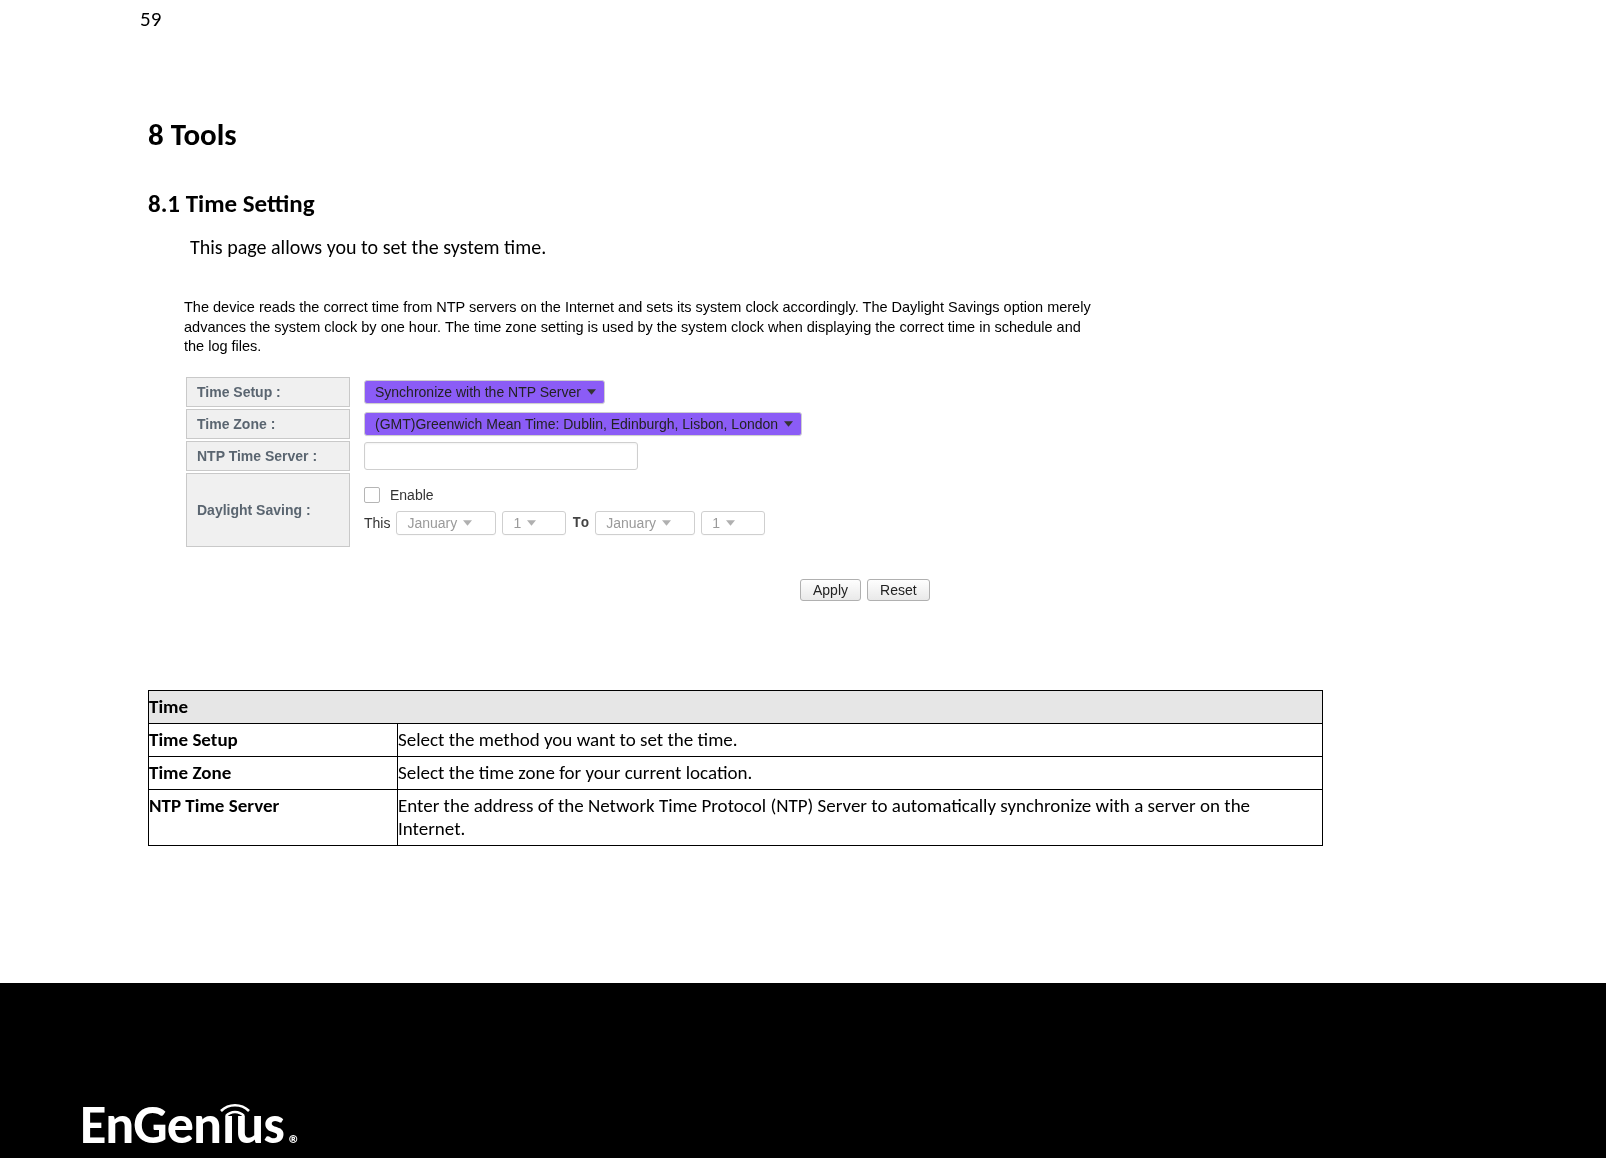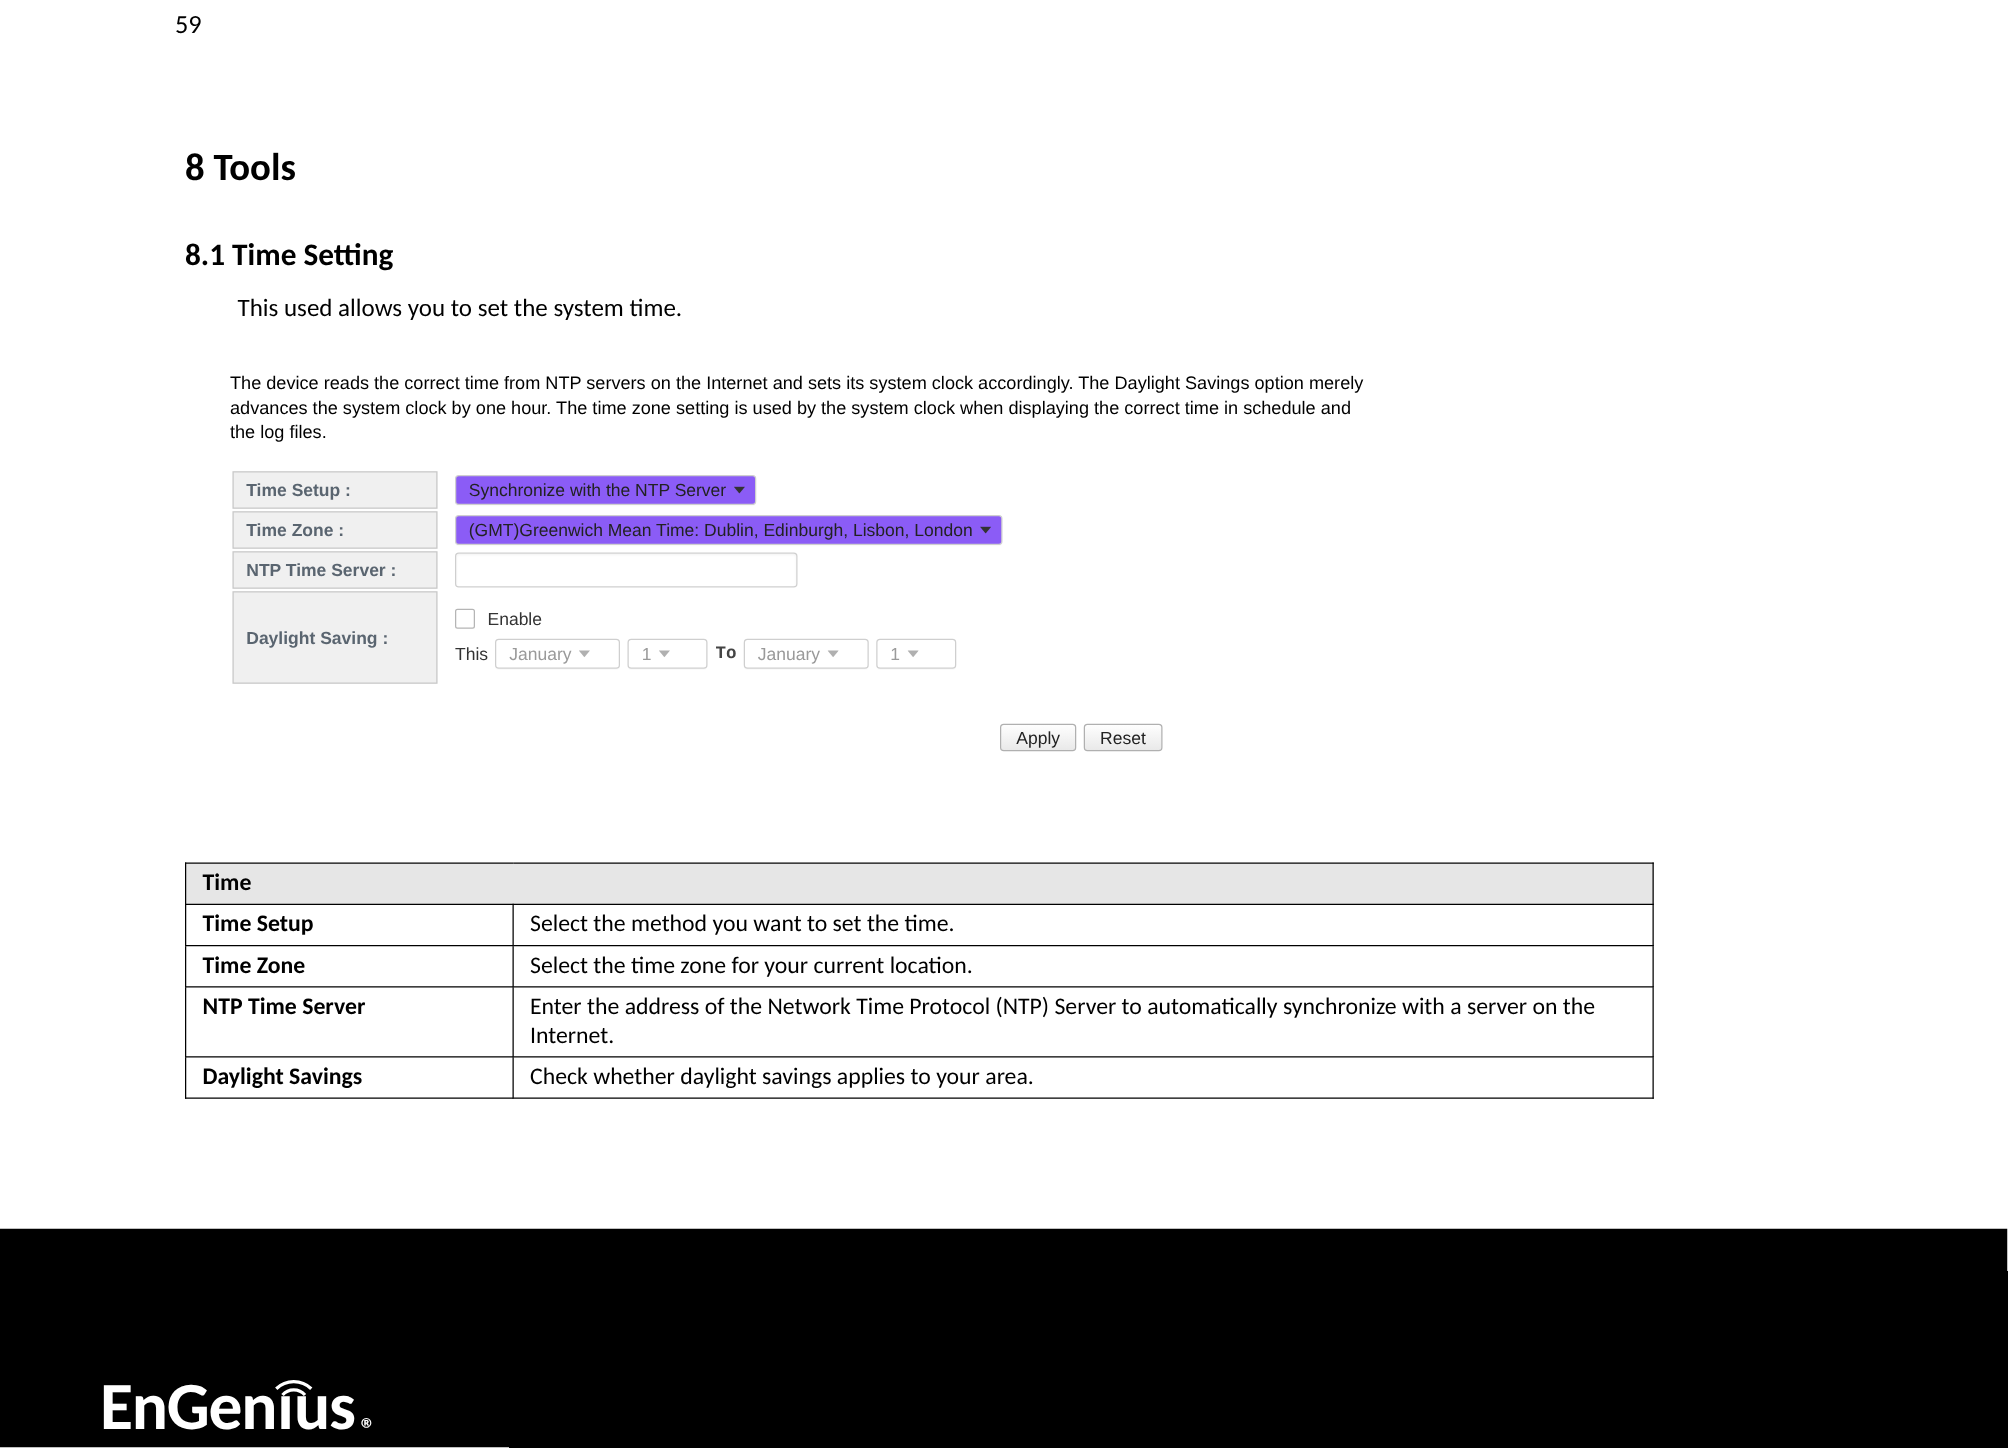--- a/index.html
+++ b/index.html
@@ -158,21 +158,21 @@
   .desc-table {
     position: absolute;
     top: 690px;
     left: 148px;
     border-collapse: collapse;
     width: 1175px;
     font-size: 19px;
   }
   .desc-table th, .desc-table td {
     border: 1px solid #000;
-    padding: 4px 8px 5px 13px;
+    padding: 4px 8px 5px 0;
     text-align: left;
     vertical-align: top;
     margin-left: 48px;
   }
   .desc-table th {
     background: #e6e6e6;
     font-weight: bold;
   }
   .desc-table td.key {
     font-weight: bold;
@@ -218,21 +218,21 @@
 </style>
 </head>
 <body>
 
 <div class="page">
 
   <div class="page-number">59</div>
 
   <div class="heading1">8   Tools</div>
   <div class="heading2">8.1    Time Setting</div>
-  <div class="intro">This used allows you to set the system time.</div>
+  <div class="intro">This page allows you to set the system time.</div>
 
   <div class="panel">
     <div class="panel-text">The device reads the correct time from NTP servers on the Internet and sets its system clock accordingly. The Daylight Savings option merely advances the system clock by one hour. The time zone setting is used by the system clock when displaying the correct time in schedule and the log files.</div>
 
     <table class="form-table">
       <tbody>
           <tr>
         <td class="label-cell">Time Setup :</td>
         <td class="value-cell">
           <div class="dropdown">
@@ -330,24 +330,20 @@
       <td>Select the method you want to set the time.</td>
     </tr>
     <tr>
       <td class="key">Time Zone</td>
       <td>Select the time zone for your current location.</td>
     </tr>
     <tr>
       <td class="key">NTP Time Server</td>
       <td>Enter the address of the Network Time Protocol (NTP) Server to automatically synchronize with a server on the Internet.</td>
     </tr>
-    <tr>
-      <td class="key">Daylight Savings</td>
-      <td>Check whether daylight savings applies to your area.</td>
-    </tr>
   </tbody>
     </table>
 
   <div class="footer">
     <div class="logo">
       <span>EnGen</span>
         <span class="dot-wrap">
         <span class="wifi">
           <svg width="34" height="26" viewBox="0 0 34 26">
             <path d="M3 16 A20 20 0 0 1 31 16" stroke="#fff" stroke-width="2.6" fill="none"></path>

